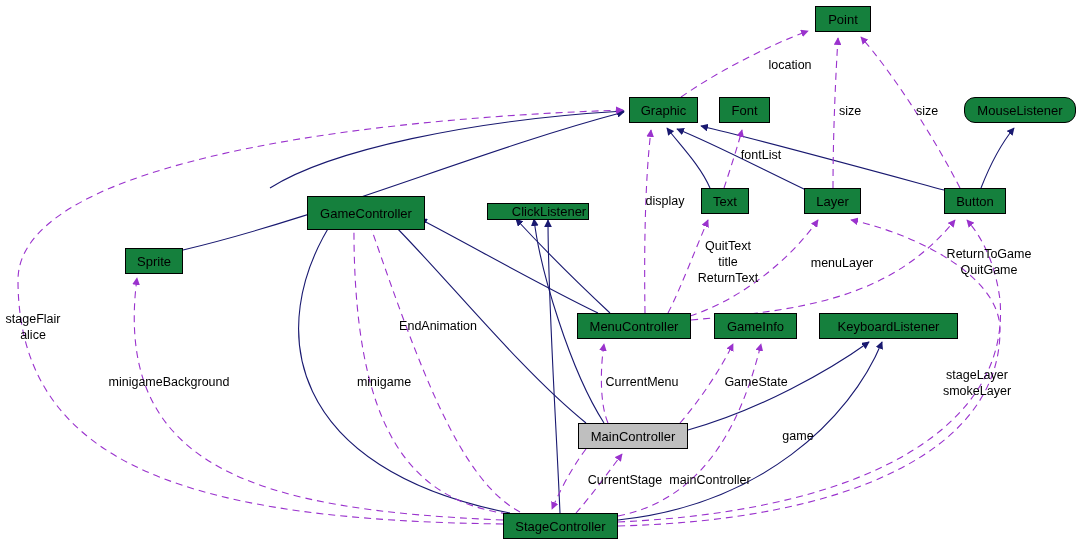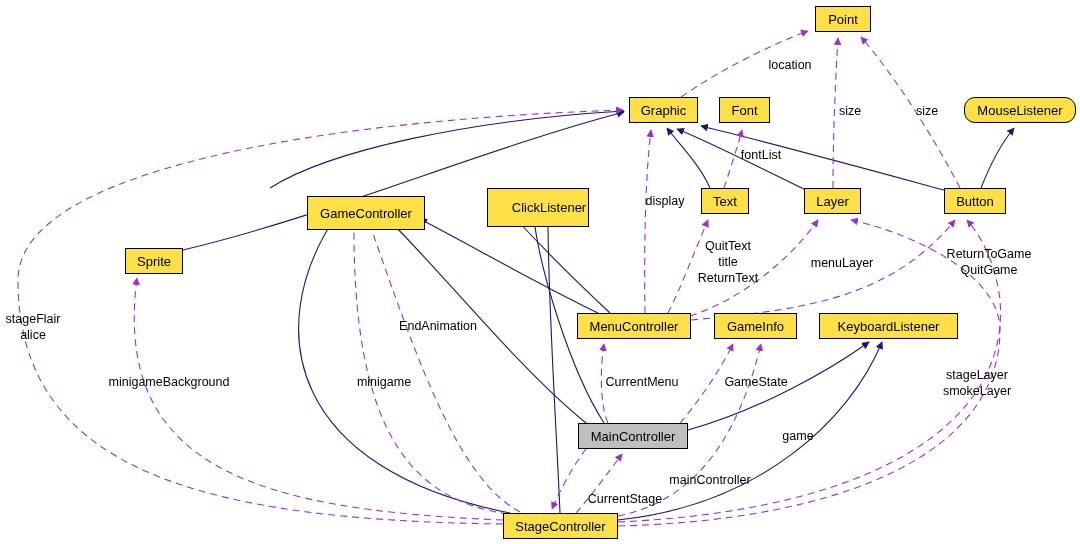--- a/index.html
+++ b/index.html
@@ -19,21 +19,21 @@
     position: absolute;
     left: 0;
     top: 0;
     width: 1080px;
     height: 544px;
   }
   .node {
     position: absolute;
     box-sizing: border-box;
     border: 1px solid #000000;
-    background: #fde047;
+    background: #15803d;
     color: #000000;
     font-size: 13px;
     line-height: 1;
     display: flex;
     align-items: center;
     justify-content: center;
     white-space: nowrap;
     z-index: 5;
   }
   .node.highlight {
@@ -145,21 +145,21 @@
   </div>
   <div class="node" style="left:719px;top:97px;width:51px;height:26px;">
     <span>Font</span>
   </div>
   <div class="node" style="left:964px;top:97px;width:112px;height:26px;border-radius:11px;">
     <span>MouseListener</span>
   </div>
   <div class="node" style="left:307px;top:196px;width:118px;height:34px;">
     <span>GameController</span>
   </div>
-  <div class="node" style="left:487px;top:188px;width:102px;height:39px;padding-left:22px;">
+  <div class="node" style="left:487px;top:203px;width:102px;height:17px;padding-left:22px;">
     <span>ClickListener</span>
   </div>
   <div class="node" style="left:701px;top:188px;width:48px;height:26px;">
     <span>Text</span>
   </div>
   <div class="node" style="left:804px;top:188px;width:57px;height:26px;">
     <span>Layer</span>
   </div>
   <div class="node" style="left:944px;top:188px;width:62px;height:26px;">
     <span>Button</span>
@@ -197,16 +197,16 @@
   <div class="edge-label center" style="left:33px;top:311px;"><span>stageFlair</span></div>
   <div class="edge-label center" style="left:33px;top:327px;"><span>alice</span></div>
   <div class="edge-label center" style="left:438px;top:318px;"><span>EndAnimation</span></div>
   <div class="edge-label center" style="left:169px;top:374px;"><span>minigameBackground</span></div>
   <div class="edge-label center" style="left:384px;top:374px;"><span>minigame</span></div>
   <div class="edge-label center" style="left:642px;top:374px;"><span>CurrentMenu</span></div>
   <div class="edge-label center" style="left:756px;top:374px;"><span>GameState</span></div>
   <div class="edge-label center" style="left:977px;top:367px;"><span>stageLayer</span></div>
   <div class="edge-label center" style="left:977px;top:383px;"><span>smokeLayer</span></div>
   <div class="edge-label center" style="left:798px;top:428px;"><span>game</span></div>
-  <div class="edge-label center" style="left:625px;top:472px;margin-top:19px;"><span>CurrentStage</span></div>
+  <div class="edge-label center" style="left:625px;top:472px;"><span>CurrentStage</span></div>
   <div class="edge-label center" style="left:710px;top:472px;"><span>mainController</span></div>
 
 </div>
 
 </body></html>

